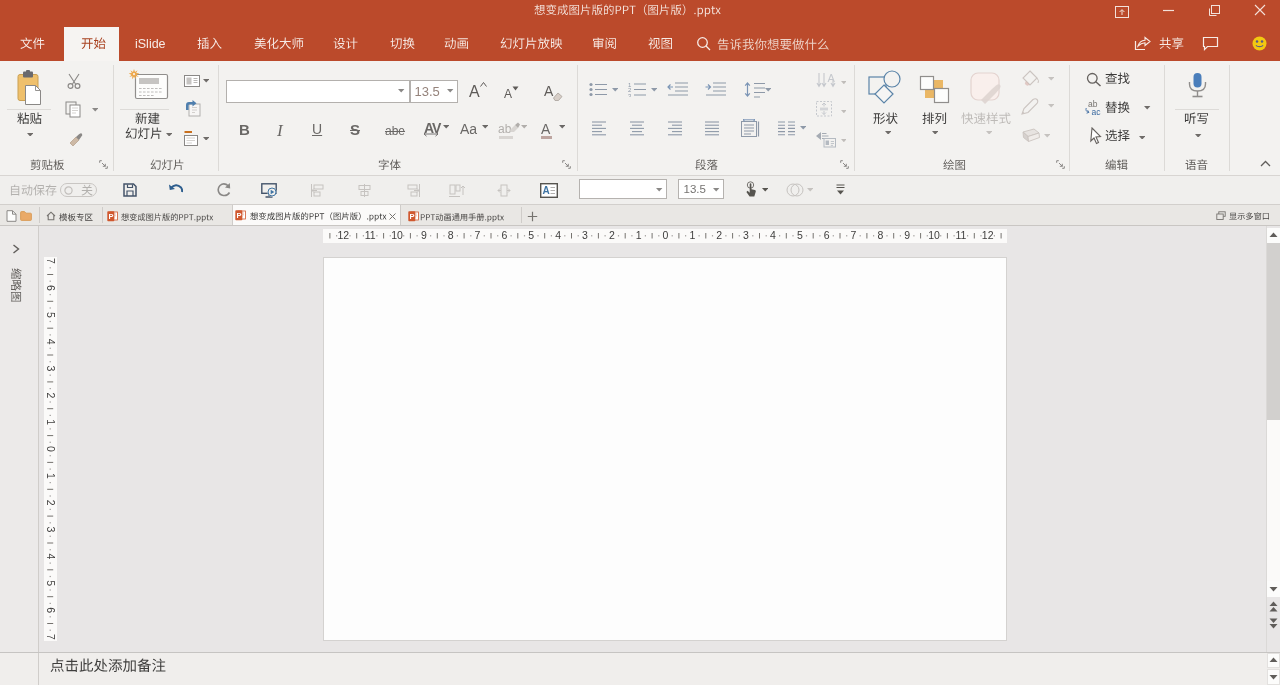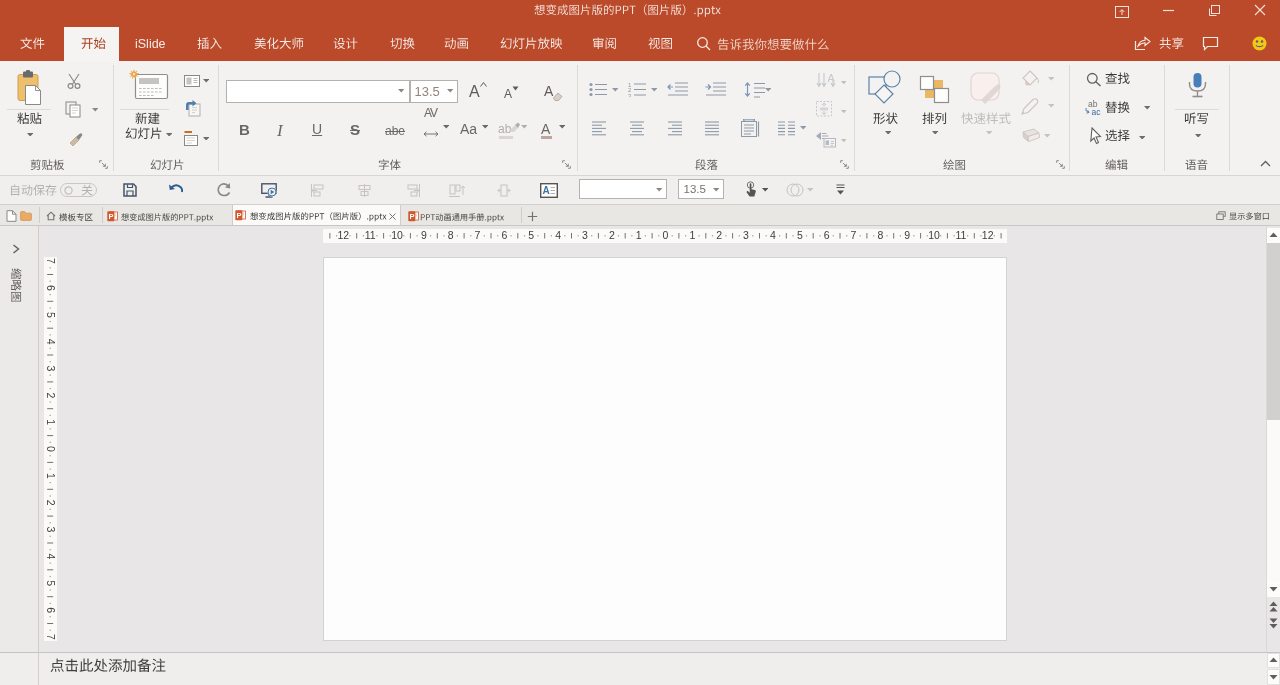--- a/index.html
+++ b/index.html
@@ -368,21 +368,21 @@
   </svg>
 <div style="position:absolute;left:544px;top:84px;font-family:'Liberation Sans',sans-serif;font-size:14px;font-weight:400;color:#5e5b58;line-height:1;white-space:pre;">A</div>
 <svg style="position:absolute;left:553px;top:92px;" width="10" height="9" viewBox="0 0 10 9">
     <path d="M0.5 6 L5 1 L9 4.5 L5.5 8.5 L2 8.5 Z" fill="#d8cfc8" stroke="#a8a29c" stroke-width="0.8"></path>
   </svg>
 <div style="position:absolute;left:239px;top:121.5px;font-family:'Liberation Sans',sans-serif;font-size:15px;font-weight:700;color:#6a6866;line-height:1;white-space:pre;">B</div>
 <div style="position:absolute;left:277px;top:121.5px;font-family:'Liberation Serif',sans-serif;font-size:17px;font-weight:400;color:#6a6866;line-height:1;white-space:pre;font-style:italic;">I</div>
 <div style="position:absolute;left:312px;top:121.5px;font-family:'Liberation Sans',sans-serif;font-size:14px;font-weight:400;color:#6a6866;line-height:1;white-space:pre;text-decoration:underline;">U</div>
 <div style="position:absolute;left:350px;top:121.5px;font-family:'Liberation Sans',sans-serif;font-size:15px;font-weight:700;color:#6a6866;line-height:1;white-space:pre;text-decoration:line-through;">S</div>
 <div style="position:absolute;left:385px;top:124.5px;font-family:'Liberation Sans',sans-serif;font-size:12px;font-weight:400;color:#6a6866;line-height:1;white-space:pre;text-decoration:line-through;">abe</div>
-<div style="position:absolute;left:424px;top:107px;font-family:'Liberation Sans',sans-serif;font-size:12px;font-weight:400;color:#6a6866;line-height:1;white-space:pre;letter-spacing:-1px;">AV</div>
+<div style="position:absolute;left:424px;top:121px;font-family:'Liberation Sans',sans-serif;font-size:14px;font-weight:700;color:#6a6866;line-height:1;white-space:pre;letter-spacing:-1px;">AV</div>
 <svg style="position:absolute;left:424px;top:131px;" width="15" height="6" viewBox="0 0 15 6">
     <path d="M0 3 H14 M0 3 L2.5 0.8 M0 3 L2.5 5.2 M14 3 L11.5 0.8 M14 3 L11.5 5.2" stroke="#6a6866" stroke-width="0.9" fill="none"></path>
   </svg>
 <svg style="position:absolute;left:443px;top:125px;" width="6.4" height="3.6" viewBox="0 0 6.4 3.6">
     <path d="M0 0 H6.4 L3.2 3.6 Z" fill="#6a6866"></path>
   </svg>
 <div style="position:absolute;left:460px;top:121.5px;font-family:'Liberation Sans',sans-serif;font-size:14px;font-weight:400;color:#6a6866;line-height:1;white-space:pre;">Aa</div>
 <svg style="position:absolute;left:482px;top:125px;" width="6.4" height="3.6" viewBox="0 0 6.4 3.6">
     <path d="M0 0 H6.4 L3.2 3.6 Z" fill="#6a6866"></path>
   </svg>

